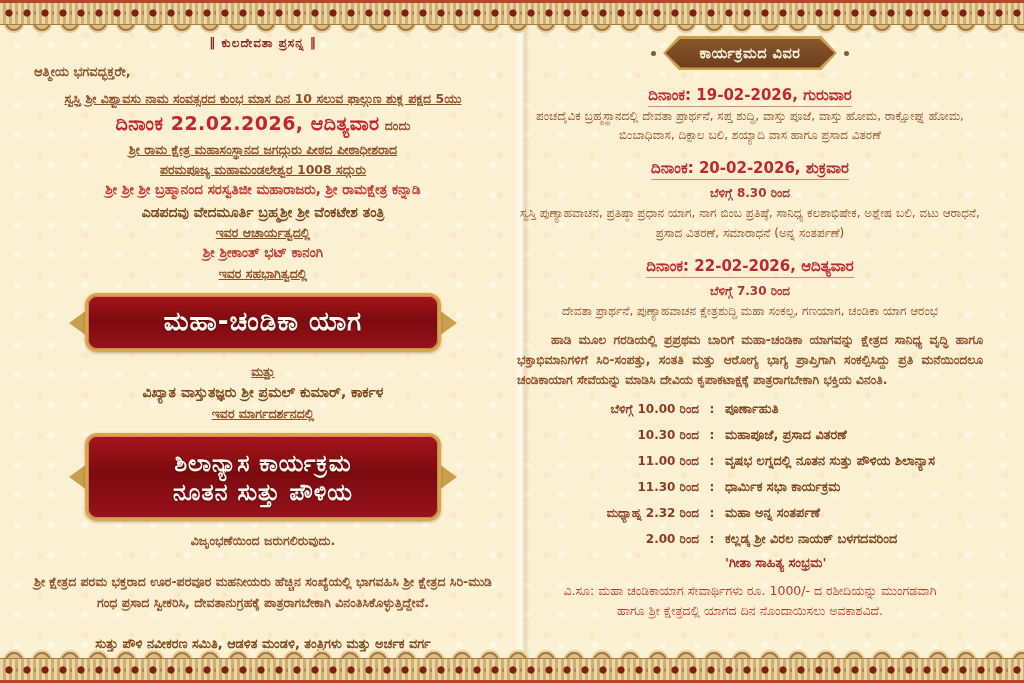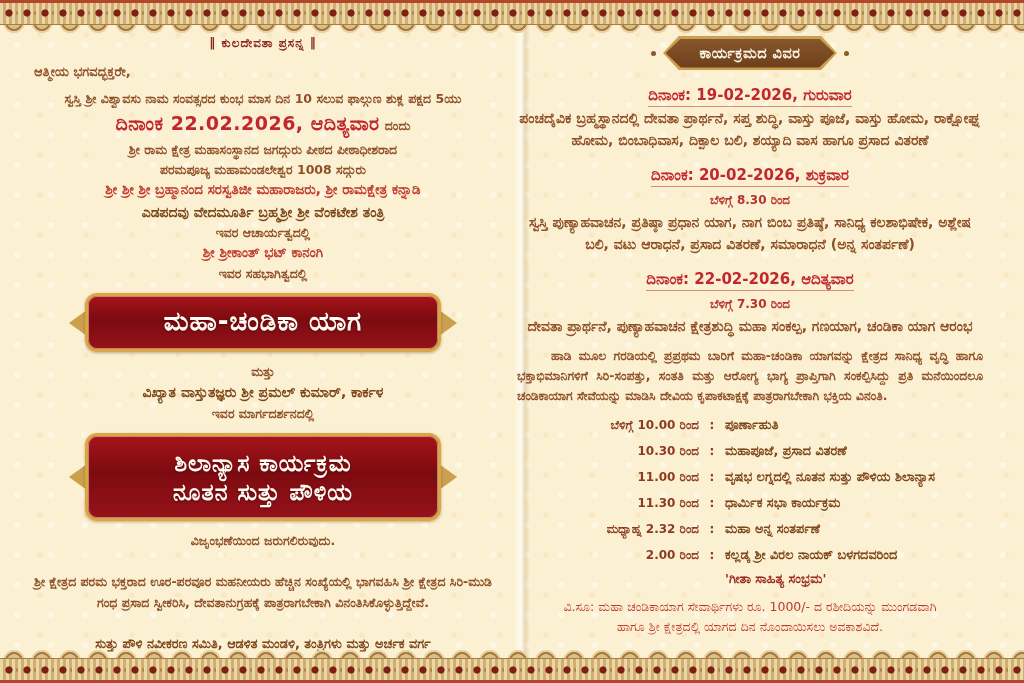--- a/index.html
+++ b/index.html
@@ -40,21 +40,21 @@
     background:linear-gradient(90deg, rgba(188,160,110,0) 0%, rgba(255,255,255,.65) 45%, rgba(196,170,120,.35) 70%, rgba(188,160,110,0) 100%);
     z-index:1;
   }
   
   .page{position:absolute; top:36px; z-index:2; width:474px; text-align:center; color:#8e4f26;}
   .page-left{left:26px;}
   .page-right{left:513px;}
   .small-badge{font-size:12px; font-weight:bold; color:#8d2a20; letter-spacing:1px; margin-bottom:14px;}
   .salute{text-align:left; font-size:13px; font-weight:bold; color:#8e4f26; margin:0 0 9px 8px;}
   .ln{font-size:12.5px; font-weight:bold; line-height:1.55;}
-  .brown{color:#8e4f26;}
+  .brown{color:#8e4f26;text-decoration:underline;}
   .dateline{margin:4px 0 5px 0;}
   .date-big{font-size:19px; font-weight:bold; color:#c1272d; letter-spacing:.5px;}
   .date-suffix{font-size:12.5px; font-weight:bold; color:#8e4f26;}
   .name-red{font-size:13.5px; font-weight:bold; color:#c0392b; line-height:1.6;}
   .name-brown{font-size:14px; font-weight:bold; color:#7c4418; line-height:1.6;}
   
   .banner{position:relative; margin:10px auto; width:356px;}
   .banner .tip{
     position:absolute; top:50%; width:0; height:0; border-top:16px solid transparent; border-bottom:16px solid transparent; margin-top:-16px; z-index:0;
   }
@@ -77,21 +77,21 @@
     background:#caa04e; padding:2.5px;
     clip-path:polygon(0 50%, 9% 0, 91% 0, 100% 50%, 91% 100%, 9% 100%);
   }
   .plaque-inner{
     background:linear-gradient(180deg,#86562c,#6e3f1a);
     clip-path:polygon(0 50%, 9% 0, 91% 0, 100% 50%, 91% 100%, 9% 100%);
     color:#fff7e6; font-weight:bold; font-size:14.5px; padding:6px 34px; letter-spacing:.5px;
   }
   .day-date{display:inline-block; font-size:15px; font-weight:bold; color:#c1272d; border-bottom:1.5px solid #d98b7a; padding-bottom:2px; margin-top:4px;}
   .day-time{font-size:12px; font-weight:bold; color:#b5332c; margin:6px 0 4px 0;}
-  .day-desc{font-size:14px; font-weight:bold; color:#8e4f26; line-height:1.6; margin:0 2px 10px 2px;}
+  .day-desc{font-size:12px; font-weight:normal; color:#8e4f26; line-height:1.6; margin:0 2px 10px 2px;}
   .invoc{
     text-align:justify; font-size:12.3px; font-weight:bold; color:#8e4f26; line-height:1.62;
     margin:8px 4px 10px 4px; text-indent:34px;
   }
   .sched{margin:4px 0 0 36px;}
   .sched-row{display:grid; grid-template-columns:150px 26px 1fr; align-items:baseline; margin-bottom:10px;}
   .sched-time{font-size:12px; font-weight:bold; color:#8d3b20; text-align:right;}
   .sched-colon{font-size:12px; font-weight:bold; color:#8d3b20; text-align:center;}
   .sched-event{font-size:12.8px; font-weight:bold; color:#7c4418; text-align:left;}
   .sched-event2{grid-column:3; font-size:12.8px; font-weight:bold; color:#9b2b20; text-align:left; margin-top:8px;}

